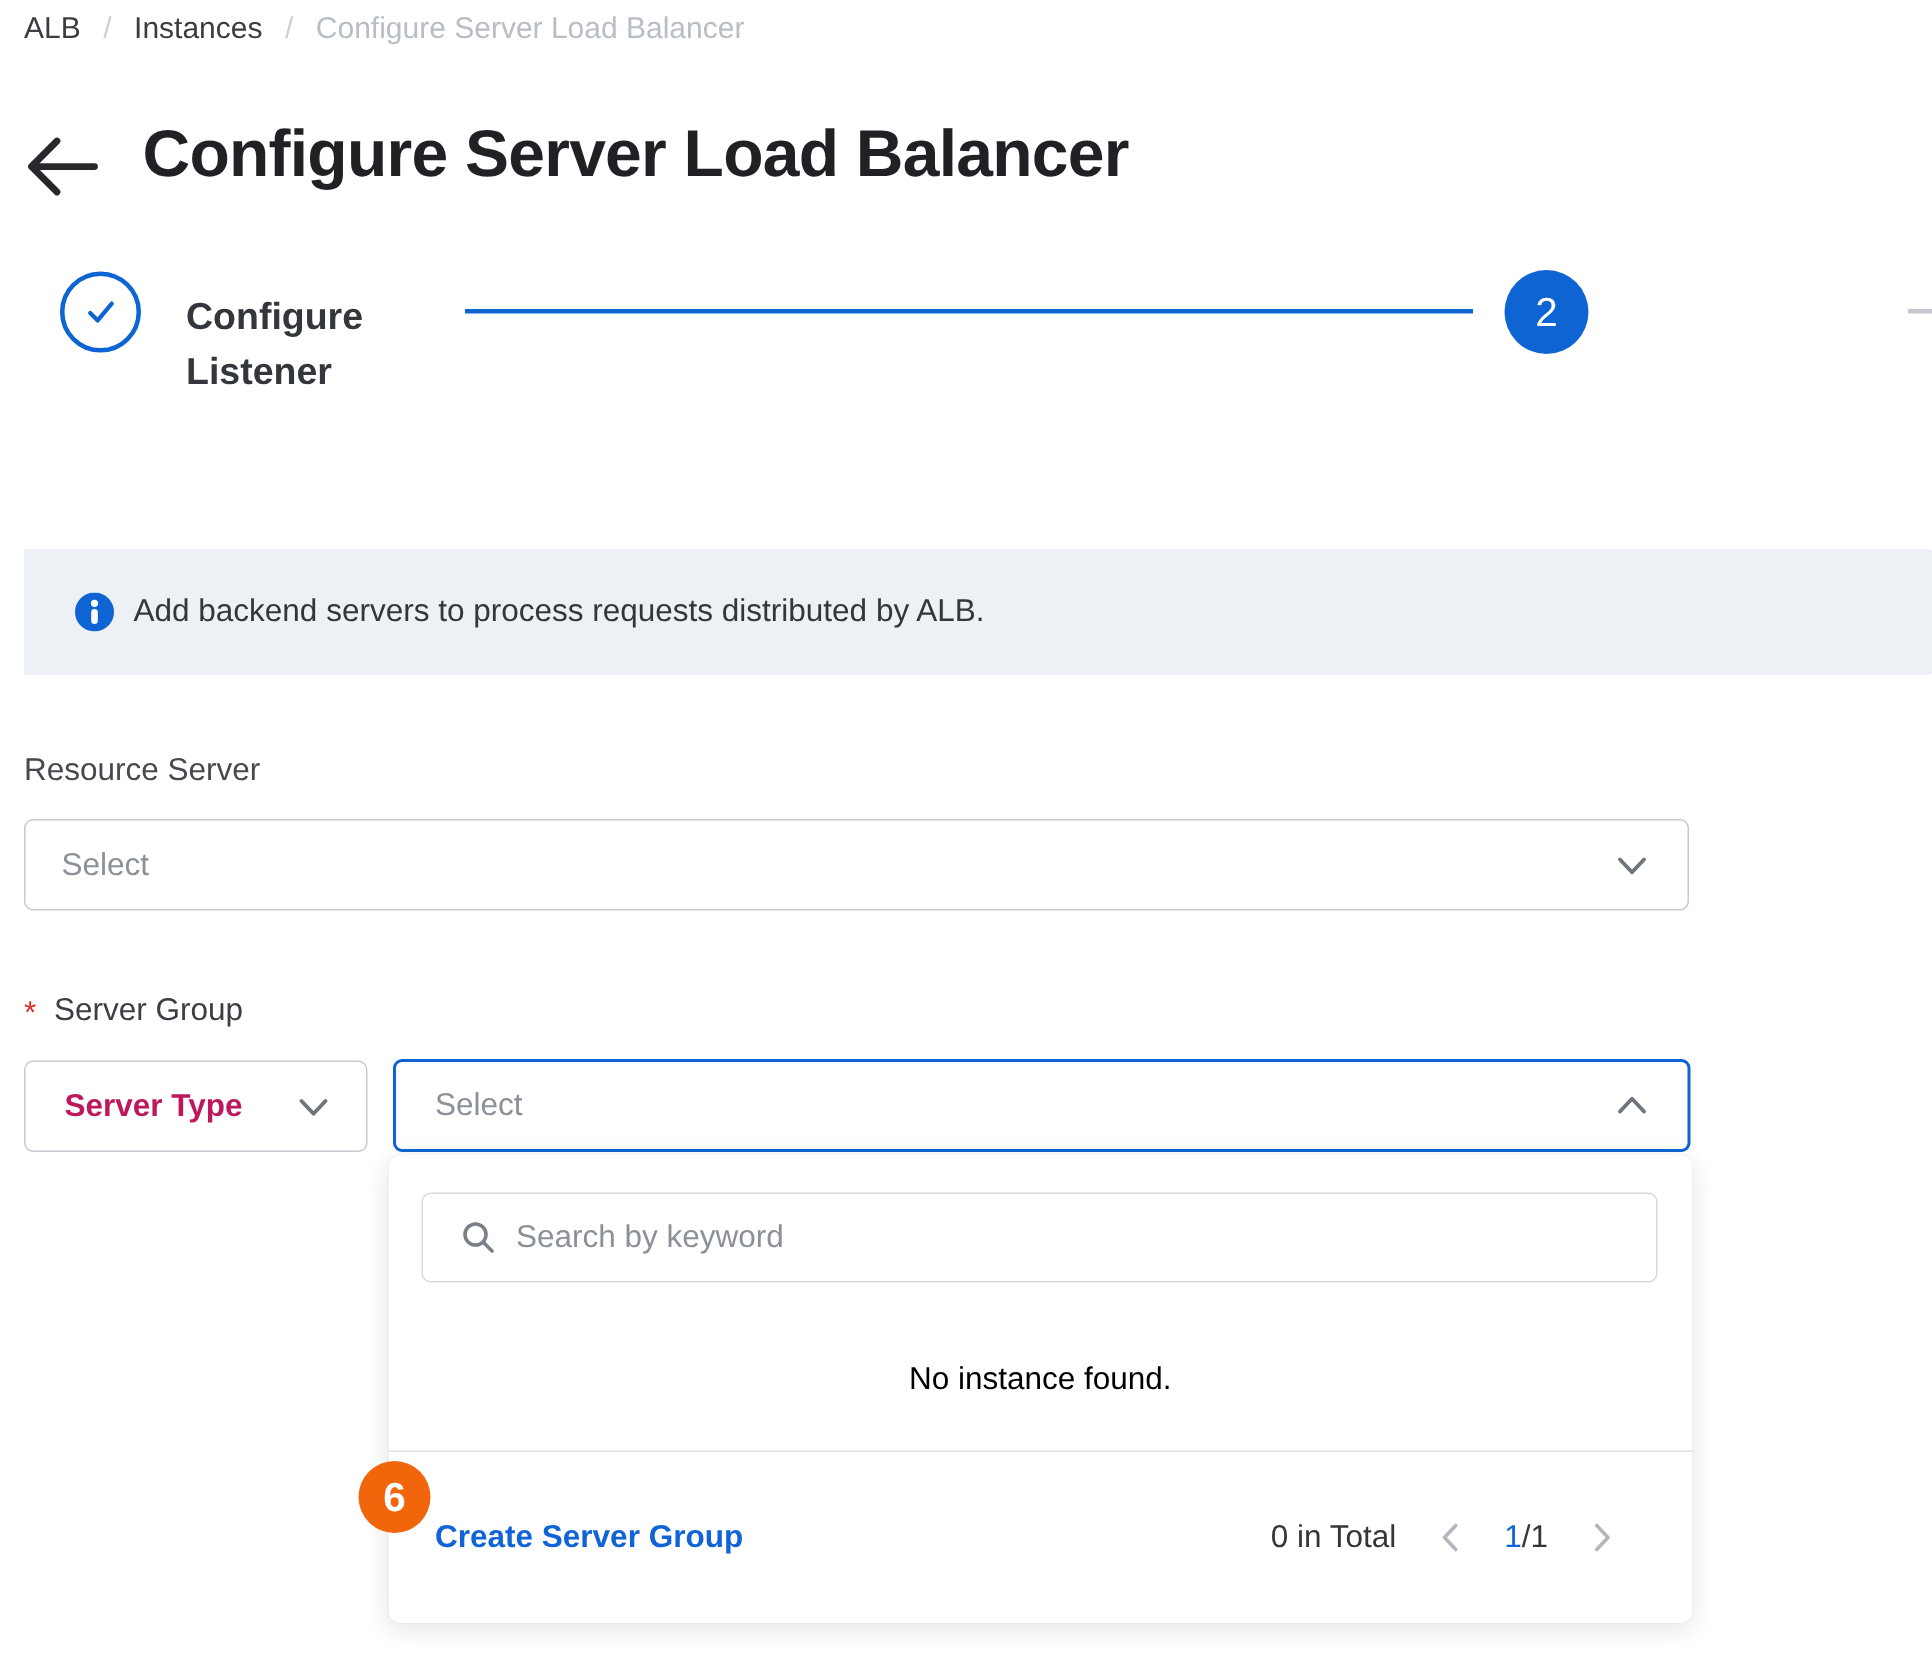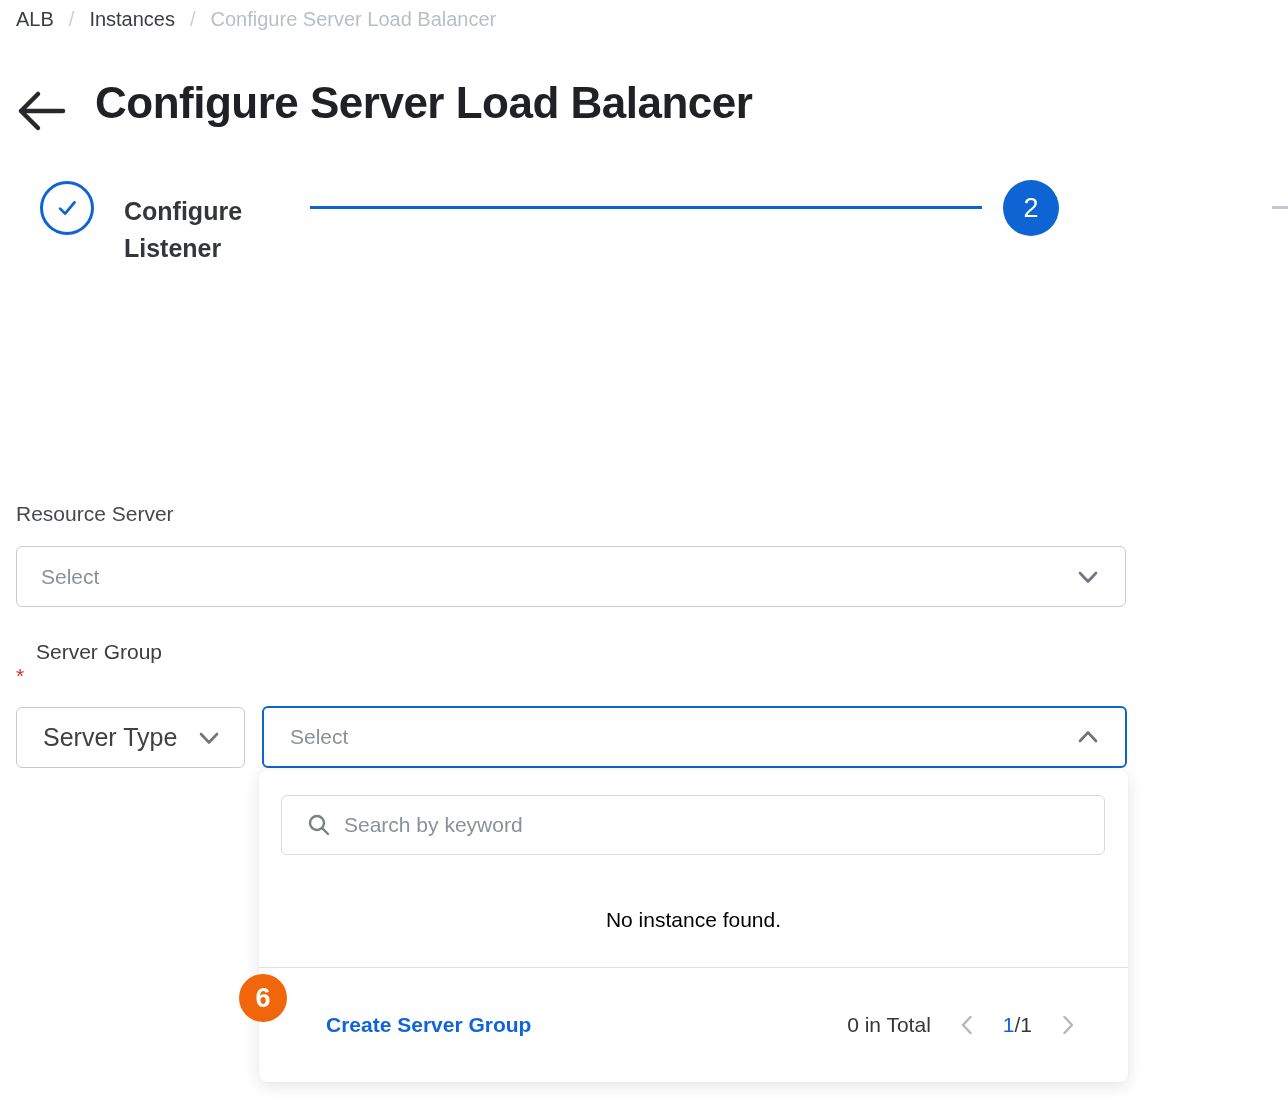--- a/index.html
+++ b/index.html
@@ -41,41 +41,41 @@
   .line-gray{left:1272px;width:16px;background:#c6cad0;}
 
   
   .banner{position:absolute;left:16px;top:366px;width:1272px;height:84px;background:var(--banner-bg);display:flex;align-items:center;padding-left:34px;border-radius:2px;}
   .banner .icon{width:26px;height:26px;flex:0 0 auto;}
   .banner-text{margin-left:13px;font-size:21px;color:#33363b;}
 
   
   .field-label{position:absolute;font-size:21px;color:var(--text-label);}
   .lbl-resource{left:16px;top:502px;}
-  .lbl-server-group{left:36px;top:640px;color:#3b3e44;}
+  .lbl-server-group{left:36px;top:662px;color:#3b3e44;}
   .req-mark{position:absolute;left:16px;top:664px;color:#d93126;font-size:21px;}
 
   .select-box{position:absolute;background:#fff;border:1px solid var(--border-gray);border-radius:6px;display:flex;align-items:center;cursor:pointer;}
   .select-resource{left:16px;top:546px;width:1110px;height:61px;padding:0 24px;}
   .select-servertype{left:16px;top:707px;width:229px;height:61px;padding:0 22px 0 26px;}
   .select-main{left:262px;top:706px;width:865px;height:62px;border:2px solid var(--accent-blue);padding:0 24px 0 26px;}
   .select-placeholder{font-size:21px;color:var(--text-placeholder);flex:1;}
-  .select-value{font-size:25px;color:#404040;flex:1;}
+  .select-value{font-size:21px;color:#be185d;flex:1;font-weight:bold;}
   .chev{width:26px;height:26px;flex:0 0 auto;}
 
   
   .panel{position:absolute;left:259px;top:770px;width:869px;height:312px;background:#fff;border-radius:8px;box-shadow:0 4px 16px rgba(31,35,41,.12),0 0 1px rgba(31,35,41,.08);}
   .search-wrap{position:absolute;left:22px;top:25px;width:824px;height:60px;border:1.5px solid #d6d9de;border-radius:6px;display:flex;align-items:center;padding-left:24px;background:#fff;}
   .search-icon{width:26px;height:26px;flex:0 0 auto;}
   .search-input{border:none;outline:none;flex:1;margin-left:12px;margin-right:16px;font-size:21px;color:#0f766e;font-family:inherit;background:transparent;}
   .search-input::placeholder{color:var(--text-placeholder);}
   .empty-text{position:absolute;left:0;top:138px;width:100%;text-align:center;font-size:21px;color:#000000;}
   .panel-divider{position:absolute;left:0;top:197px;width:100%;height:1px;background:var(--divider);}
   .panel-footer{position:absolute;left:0;top:198px;width:100%;height:114px;display:flex;align-items:center;justify-content:space-between;padding:0 50px 0 31px;}
-  .create-link{font-size:21px;font-weight:700;color:var(--link-blue);cursor:pointer;margin-left:36px;}
+  .create-link{font-size:21px;font-weight:700;color:var(--link-blue);cursor:pointer;}
   .pager{display:flex;align-items:center;gap:26px;}
   .total-text{font-size:21px;color:#33363b;}
   .page-chev{width:20px;height:24px;cursor:pointer;}
   .page-indicator{font-size:21px;color:#33363b;}
   .page-current{color:var(--link-blue);}
 
   
   .badge{position:absolute;left:239px;top:974px;width:48px;height:48px;border-radius:50%;background:var(--badge-orange);color:#fff;font-size:27px;font-weight:700;display:flex;align-items:center;justify-content:center;z-index:5;}
 </style>
 </head>
@@ -103,20 +103,28 @@
       <path d="M13 25 L21 33 L36 15" stroke="#0d64d2" stroke-width="4.5" fill="none" stroke-linecap="round" stroke-linejoin="round"></path>
     </svg>
   </div>
   <div class="step-label step1-label">Configure Listener</div>
   <div class="step-line line-blue"></div>
   <div class="step-circle step2-circle">
     <span>2</span>
   </div>
   <div class="step-line line-gray"></div>
 
+  <div class="banner">
+    <svg class="icon" viewBox="0 0 26 26">
+      <circle cx="13" cy="13" r="13" fill="#0d64d2"></circle>
+      <circle cx="13" cy="7.2" r="2.4" fill="#ffffff"></circle>
+      <rect x="10.8" y="11" width="4.4" height="10" rx="2.2" fill="#ffffff"></rect>
+    </svg>
+    <span class="banner-text">Add backend servers to process requests distributed by ALB.</span>
+  </div>
 
   <div class="field-label lbl-resource">Resource Server</div>
   <div class="select-box select-resource">
     <span class="select-placeholder">Select</span>
     <svg class="chev" viewBox="0 0 26 26">
       <path d="M5 9 L13 17.5 L21 9" stroke="#6f747d" stroke-width="2.6" fill="none" stroke-linecap="round" stroke-linejoin="round"></path>
     </svg>
   </div>
 
   <span class="req-mark">*</span>

